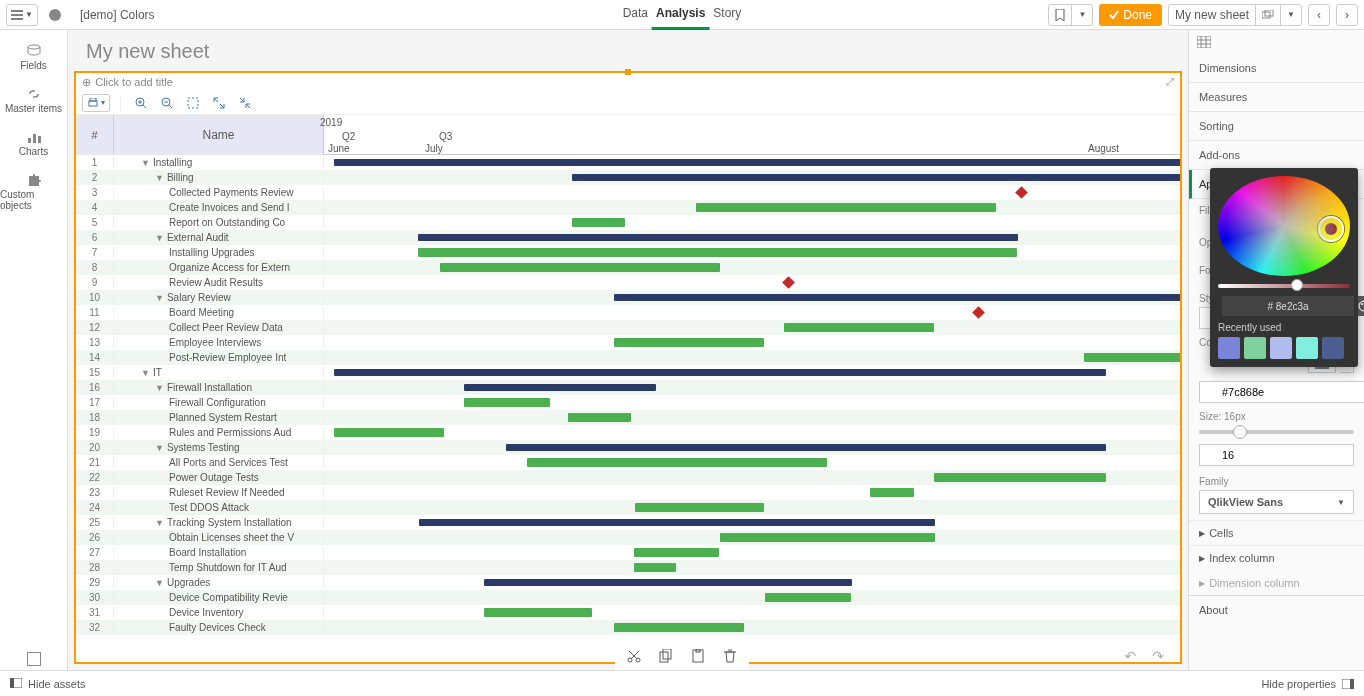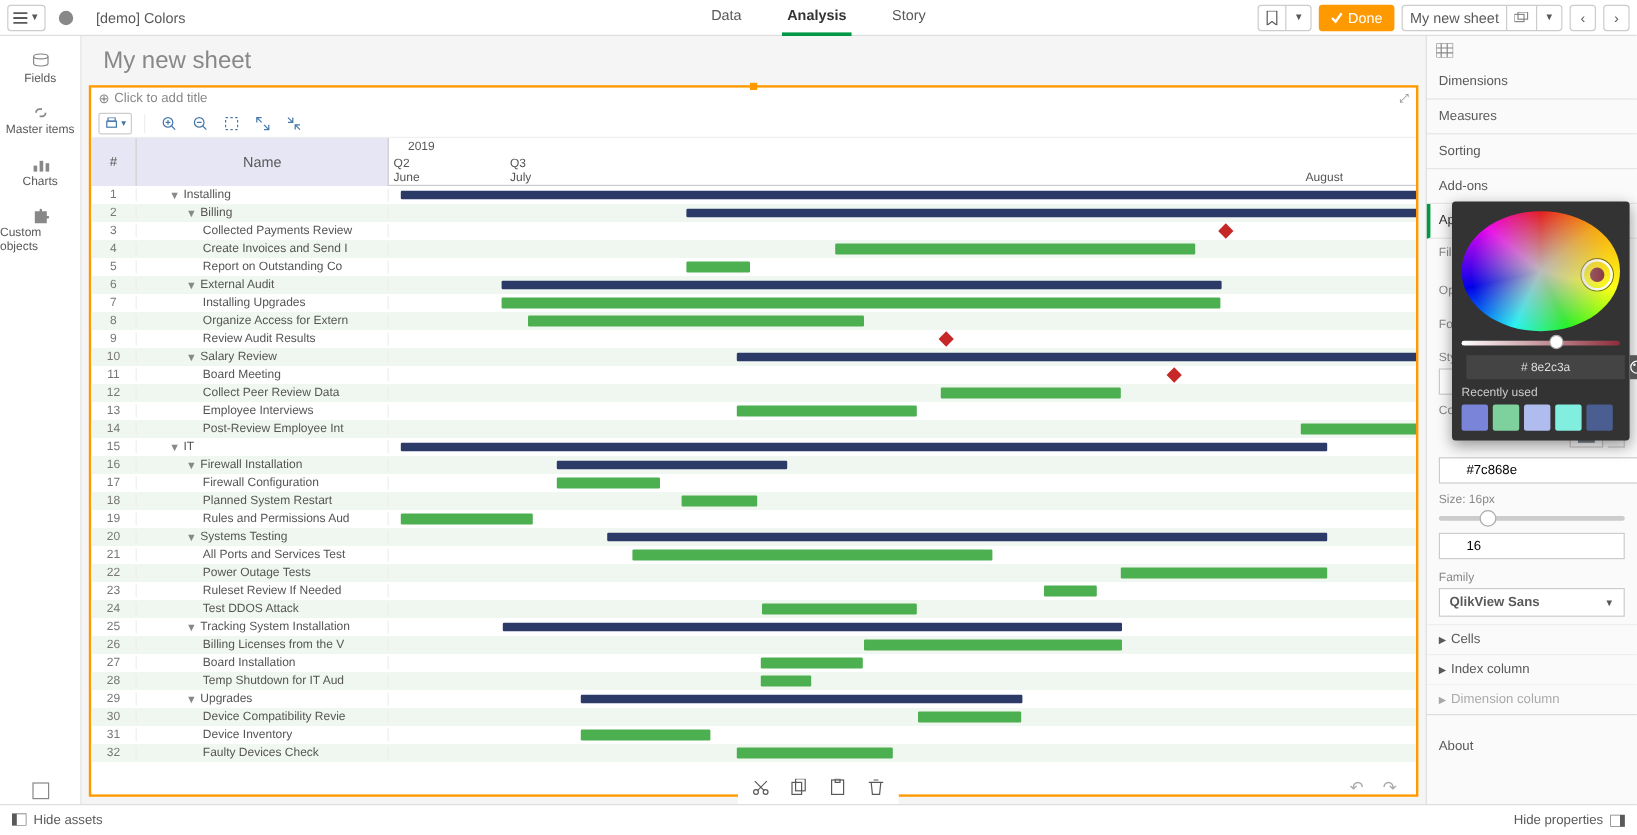--- a/index.html
+++ b/index.html
@@ -4,21 +4,21 @@
 <style>
 * { box-sizing: border-box; margin: 0; padding: 0; font-family: -apple-system, "Segoe UI", Arial, sans-serif; }
 html, body { width: 1364px; height: 696px; overflow: hidden; background: #fff; font-size: 12px; color: #595959; }
 
 
 .topbar { height: 30px; display: flex; align-items: center; border-bottom: 1px solid #ddd; padding: 0 6px; }
 .topbar .left { display: flex; align-items: center; gap: 4px; }
 .icon-btn { width: 26px; height: 22px; display: flex; align-items: center; justify-content: center; border-radius: 2px; cursor: pointer; }
 .menu-btn { border: 1px solid #ccc; border-radius: 3px; display: flex; align-items: center; padding: 0 4px; height: 22px; gap: 2px; }
 .app-title { margin-left: 8px; font-size: 12px; color: #595959; }
-.topbar .center { position: absolute; left: 50%; transform: translateX(-50%); display: flex; gap: 30px; height: 30px; align-items: stretch; }
+.topbar .center { position: absolute; left: 50%; transform: translateX(-50%); display: flex; height: 30px; align-items: stretch; }
 .top-tab { display: flex; align-items: center; font-size: 12px; color: #595959; padding: 0 4px; border-bottom: 3px solid transparent; cursor: pointer; }
 .top-tab.active { border-bottom: 3px solid #009845; color: #333; font-weight: 600; }
 .topbar .right { margin-left: auto; display: flex; align-items: center; gap: 6px; }
 .bookmark-btn { border: 1px solid #ccc; border-radius: 3px; height: 22px; display: flex; align-items: center; }
 .bookmark-btn .seg { padding: 0 6px; display: flex; align-items: center; height: 100%; }
 .bookmark-btn .seg+.seg { border-left: 1px solid #ccc; }
 .done-btn { background: #ff9900; color: #fff; border: none; height: 22px; padding: 0 10px; border-radius: 3px; display: flex; align-items: center; gap: 4px; font-size: 12px; cursor: pointer; }
 .sheet-sel { border: 1px solid #ccc; border-radius: 3px; height: 22px; display: flex; align-items: center; }
 .sheet-sel .seg { padding: 0 6px; display: flex; align-items: center; height: 100%; font-size: 12px; }
 .sheet-sel .seg+.seg { border-left: 1px solid #ccc; }
@@ -40,22 +40,22 @@
 .viz-title-row { height: 18px; display: flex; align-items: center; padding: 0 6px; font-size: 11px; color: #888; }
 .viz-title-row .plus { margin-right: 4px; }
 .viz-expand { margin-left: auto; cursor: pointer; font-size: 10px; }
 .viz-toolbar { height: 24px; display: flex; align-items: center; gap: 6px; padding: 0 6px; border-bottom: 1px solid #eee; }
 .viz-toolbar .tbtn { width: 20px; height: 18px; display:flex; align-items:center; justify-content:center; border-radius:2px; cursor:pointer; color:#4477aa; }
 .viz-toolbar .tbtn.print { border:1px solid #ccc; width:auto; padding:0 4px; gap:2px; }
 .viz-toolbar .sep { width:1px; height:16px; background:#eee; margin:0 4px; }
 
 .gantt { flex:1; position:relative; overflow:hidden; }
 .gantt-head { height: 40px; position:relative; border-bottom:1px solid #ccc; }
-.gh-year { position:absolute; left:260px; top:0; font-size:10px; color:#555; padding:2px 4px; }
-.gh-q { position:absolute; top:14px; font-size:10px; color:#555; padding:2px 4px; height:14px; }
+.gh-year { position:absolute; left:240px; top:0; font-size:10px; color:#555; padding:2px 4px; }
+.gh-q { position:absolute; top:14px; font-size:10px; color:#555; padding:2px 18px; height:14px; }
 .gh-m { position:absolute; top:28px; font-size:10px; color:#555; padding:0 4px; }
 .gh-left-num { position:absolute; left:0; top:0; width:38px; height:40px; background:#e6e6f5; display:flex; align-items:center; justify-content:center; font-size:11px; border-right:1px solid #ccc; }
 .gh-left-name { position:absolute; left:38px; top:0; width:210px; height:40px; background:#e6e6f5; display:flex; align-items:center; justify-content:center; font-size:12px; border-right:1px solid #ccc; }
 
 .gantt-body { position:absolute; top:40px; left:0; right:0; bottom:0; overflow:hidden; }
 .grow { height:15px; display:flex; align-items:center; position:relative; }
 .grow:nth-child(even) { background:#f0f7f0; }
 .grow .num { width:38px; text-align:center; font-size:10px; color:#777; border-right:1px solid #eee; }
 .grow .name { width:210px; font-size:10px; color:#555; border-right:1px solid #eee; padding-left: 4px; display:flex; align-items:center; gap:3px; white-space:nowrap; overflow:hidden; }
 .grow .name .indent { display:inline-block; }
@@ -77,21 +77,21 @@
 .rp-color-sw { width:28px; height:22px; border:1px solid #ccc; display:flex; align-items:center; justify-content:center; background:#fff; }
 .rp-color-sw .sw { width:14px; height:14px; background:#7c868e; }
 .rp-color-caret { width:14px; height:22px; border:1px solid #ccc; border-left:none; display:flex; align-items:center; justify-content:center; font-size:8px; }
 .rp-input { flex:1; border:1px solid #ccc; height:22px; padding:0 22px; font-size:11px; background:#fff; }
 .rp-fx { width:22px; height:22px; border:1px solid #ccc; display:flex; align-items:center; justify-content:center; font-style:italic; font-size:10px; }
 .rp-slider-track { height:4px; background:#ccc; border-radius:2px; position:relative; margin:8px 0 10px; }
 .rp-slider-thumb { position:absolute; width:14px; height:14px; background:#fff; border:1px solid #aaa; border-radius:50%; top:-5px; }
 .rp-select { border:1px solid #ccc; height:24px; display:flex; align-items:center; padding:0 8px; background:#fff; justify-content:space-between; font-size:11px; font-weight:bold; }
 .rp-expand { padding:6px 10px; display:flex; align-items:center; gap:4px; border-top:1px solid #eee; color:#595959; cursor:pointer; }
 .rp-expand .tri { font-size:8px; }
-.rp-about { padding:20px 10px; border-top:1px solid #ddd; }
+.rp-about { padding:8px 10px; border-top:1px solid #ddd; }
 
 
 .color-pop { position:absolute; width:148px; background:#333; border-radius:3px; padding:8px; z-index:50; right:6px; top:168px; box-shadow:0 4px 12px rgba(0,0,0,.4); }
 .color-wheel { width:132px; height:100px; border-radius:50%/50%; position:relative; margin:0 auto 8px;
   background: conic-gradient(red,orange,yellow,lime,cyan,blue,magenta,red);
   filter: saturate(.9);
 }
 .color-wheel::after { content:''; position:absolute; inset:0; border-radius:inherit; background: radial-gradient(circle at center, #bbb 0%, rgba(255,255,255,0) 70%); }
 .color-wheel .picker-ring { position:absolute; width:26px; height:26px; border:2px solid #fff; border-radius:50%; right:6px; top:40px; box-shadow:0 0 0 1px rgba(0,0,0,.5); display:flex; align-items:center; justify-content:center; }
 .color-wheel .picker-ring .dot { width:12px; height:12px; border-radius:50%; background:#8e2c3a; }
@@ -515,21 +515,21 @@
               <span>Tracking System Installation</span>
             </div>
             <div class="bars">
               <div class="bar dark" style="left: 95px; width: 516px;"></div>
             </div>
           </div>
           <div class="grow">
             <div class="num">26</div>
             <div class="name">
               <span class="indent" style="width: 48px;"></span>
-              <span>Billing Licenses from the V</span>
+              <span>Obtain Licenses sheet the V</span>
             </div>
             <div class="bars">
               <div class="bar green" style="left: 396px; width: 215px;"></div>
             </div>
           </div>
           <div class="grow">
             <div class="num">27</div>
             <div class="name">
               <span class="indent" style="width: 48px;"></span>
               <span>Board Installation</span>

